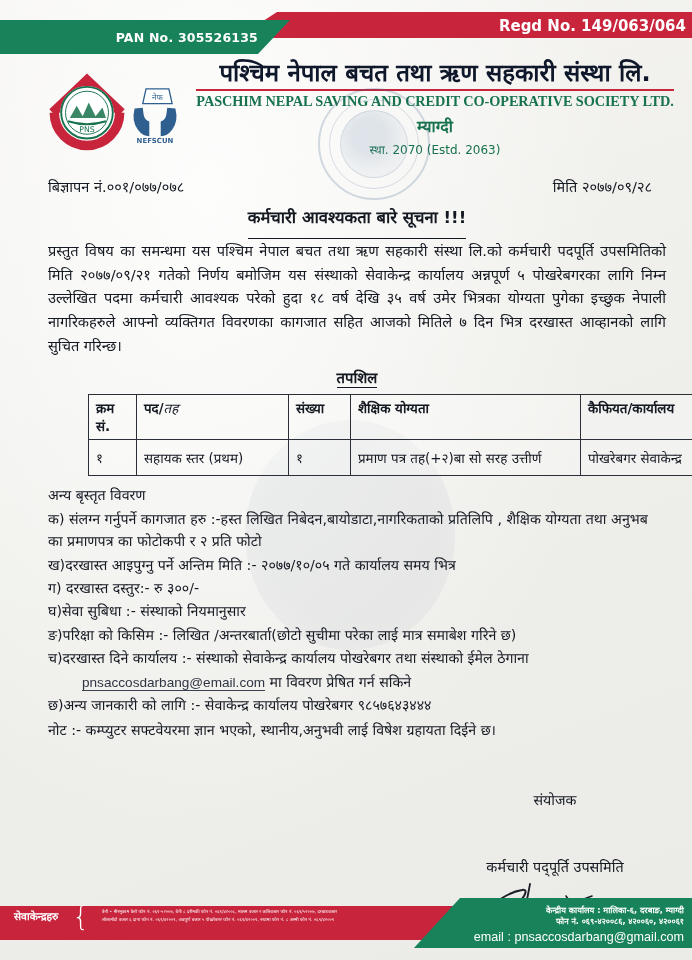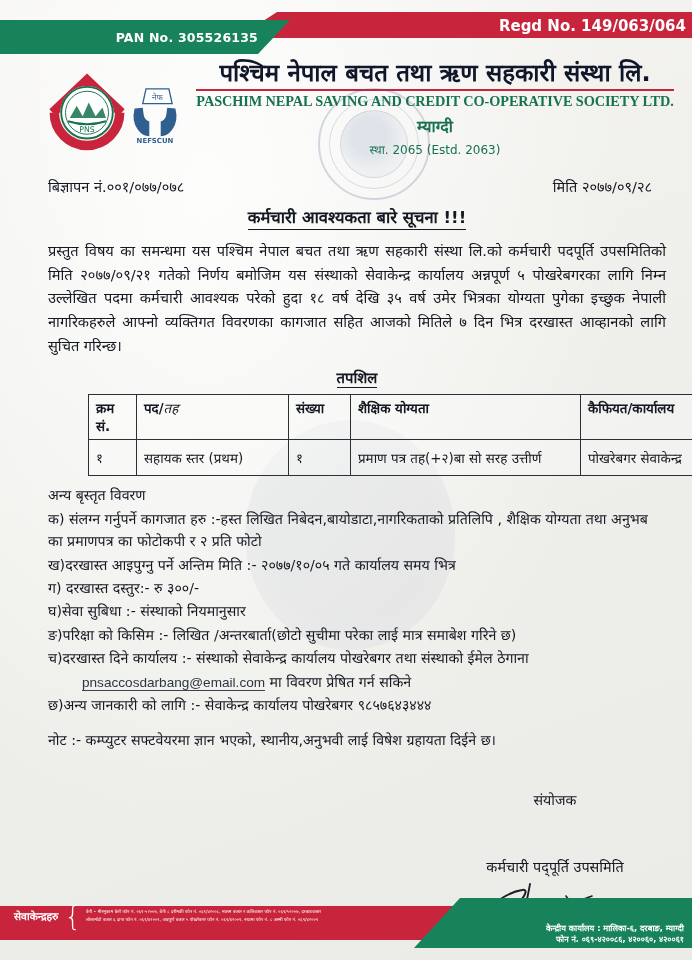--- a/index.html
+++ b/index.html
@@ -180,21 +180,21 @@
   .ref-row .ref-right { padding-right: 14px; }
 
   .notice-title {
     text-align: center;
     font-size: 16.5px;
     font-weight: bold;
     margin: 4px 0 11px 0;
   }
   .notice-title span {
     border-bottom: 1.6px solid #141821;
-    padding-bottom: 2px;
+    padding-bottom: 11px;
   }
 
   .para {
     font-size: 14.6px;
     line-height: 1.62;
     text-align: justify;
     text-justify: inter-word;
     margin: 0 0 10px 0;
   }
 
@@ -257,21 +257,21 @@
   }
   .email-line {
     padding-left: 34px;
   }
   .email {
     font-family: "Liberation Sans", sans-serif;
     font-size: 13.6px;
     color: #2d3442;
     border-bottom: 1px solid #3a4250;
   }
-  .note-line { margin-top: 12px; }
+  .note-line { margin-top: 2px; }
 
   
   .signature-block {
     position: absolute;
     right: 52px; top: 790px;
     text-align: center;
     font-family: "DejaVu Sans", sans-serif;
     font-size: 14.2px;
     color: #141821;
   }
@@ -302,21 +302,21 @@
     width: 278px; height: 50px;
     background: #18835a;
     clip-path: polygon(46px 0, 100% 0, 100% 100%, 0 100%);
   }
   .f-left-text {
     position: absolute;
     left: 14px; bottom: 8px;
     width: 446px; height: 49px;
     display: flex; align-items: center;
     color: #ffffff;
-    gap: 4px;
+    gap: 12px;
   }
   .f-left-label {
     font-size: 10.5px;
     font-weight: bold;
     white-space: nowrap;
   }
   .f-brace {
     font-size: 26px;
     line-height: 1;
     font-weight: 300;
@@ -387,21 +387,21 @@
       <path d="M10 30 q-4 16 4 26 q6 8 14 8 l0 -18 q-6 -2 -7 -9 l-1 -8 z" fill="#2e5f8f"></path>
       <path d="M60 30 q4 16 -4 26 q-6 8 -14 8 l0 -18 q6 -2 7 -9 l1 -8 z" fill="#2e5f8f"></path>
       <text x="35" y="72" font-size="8.5" fill="#2e5f8f" text-anchor="middle" font-family="DejaVu Sans" font-weight="bold">NEFSCUN</text>
     </svg>
 
     <div class="org-block">
       <div class="org-np">पश्चिम नेपाल बचत तथा ऋण सहकारी संस्था लि.</div>
       <div class="org-rule"></div>
       <div class="org-en">PASCHIM NEPAL SAVING AND CREDIT CO-OPERATIVE SOCIETY LTD.</div>
       <div class="org-district">म्याग्दी</div>
-      <div class="org-estd">स्था. 2065 (Estd. 2063)</div>
+      <div class="org-estd">स्था. 2070 (Estd. 2063)</div>
     </div>
 
     <div class="stamp">
       <div class="stamp-globe"></div>
     </div>
   </div>
 
   <div class="body-wrap">
     <div class="ref-row">
       <div>बिज्ञापन नं.००१/०७७/०७८</div>
@@ -479,15 +479,16 @@
       <span class="f-brace">{</span>
       <span class="f-branches">
         <span style="display:block">बेनी • मीरमुकाम केरो फोन नं. ०६९-५२००७, बेनी ८ दरीमकी फोन नं. ०६९/४२००८, मालम बजार र कलिबजार फोन नं. ०६९/५२००७, दरबाङबजार</span>
         <span style="display:block">लोलामोटो बजार ६ दाना फोन नं. ०६९/४२००९, अन्नपूर्ण बजार ५ पोखरेबगर  फोन नं. ०६९/४२००९, रुघामा फोन नं. ८ अस्मी फोन नं. ०६९/४२००९</span>
       </span>
     </div>
 
     <div class="f-right-text">
       <div class="f-office">केन्द्रीय कार्यालय : मालिका-६, दरबाङ, म्याग्दी</div>
       <div class="f-phone">फोन नं. ०६९-४२००८६, ४२००६०, ४२००६१</div>
+      <div class="f-email">email : pnsaccosdarbang@gmail.com</div>
     </div>
   </div>
 </div>
 
 </body></html>

